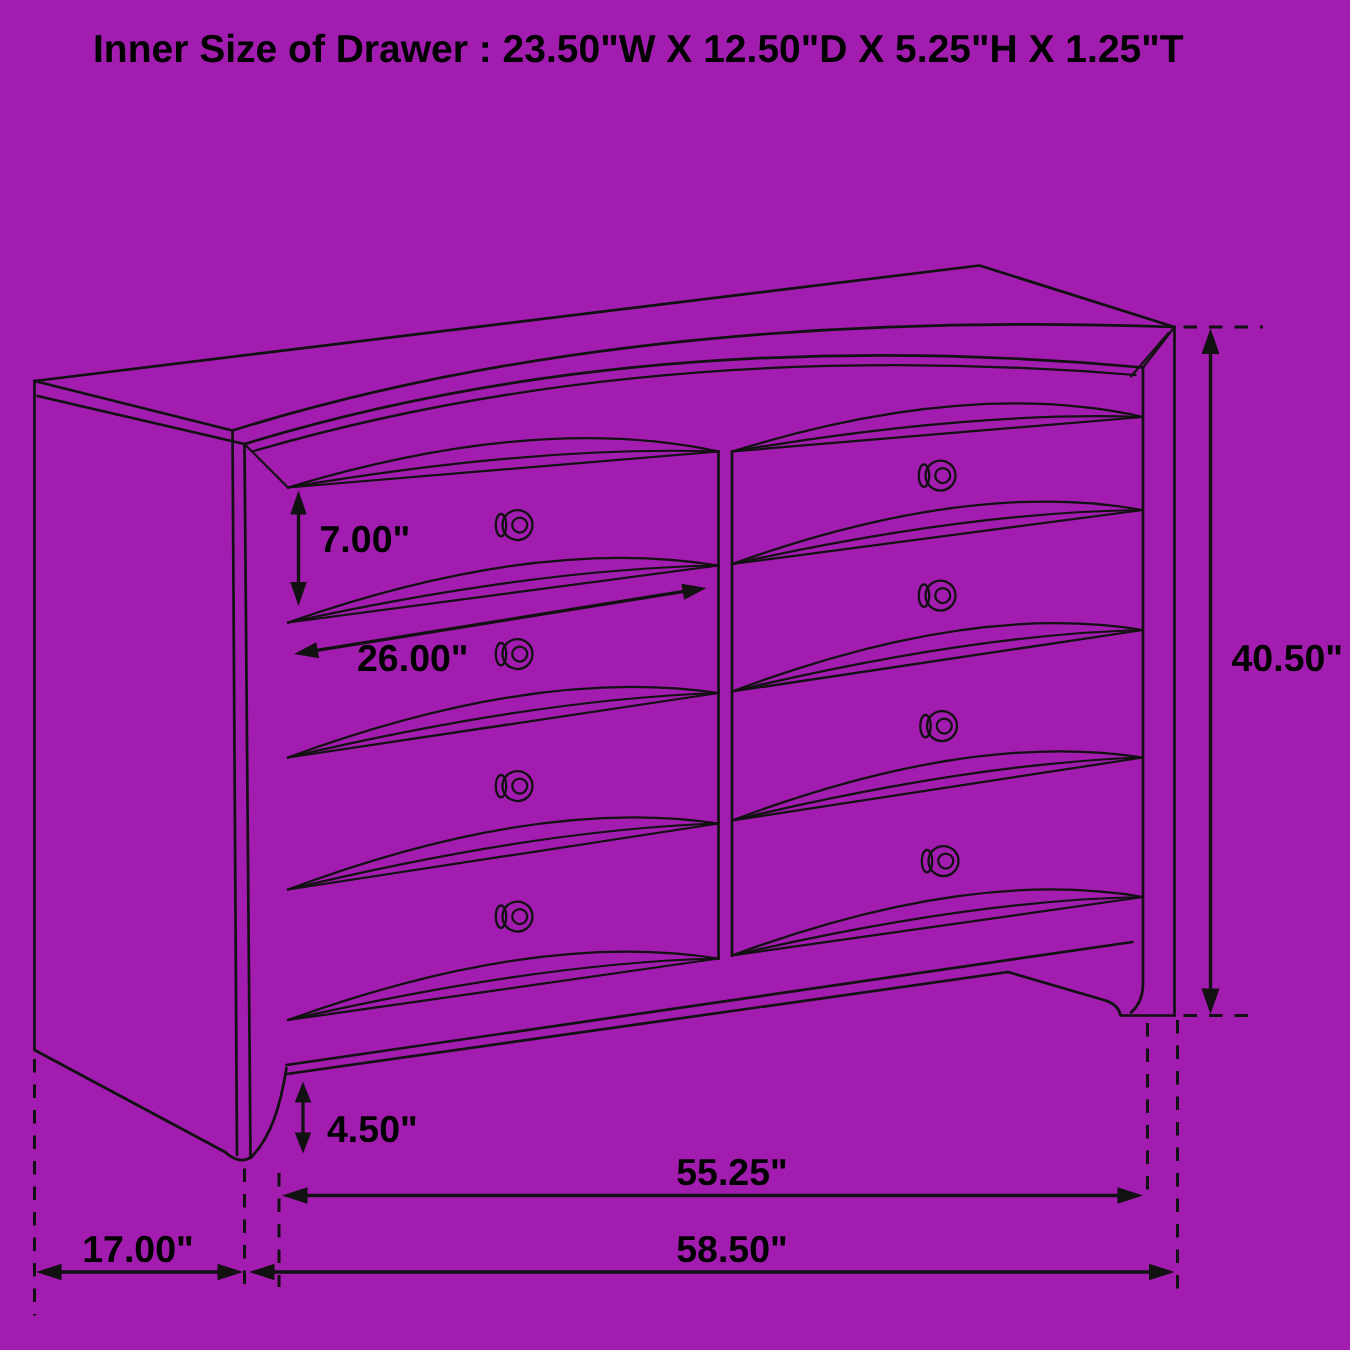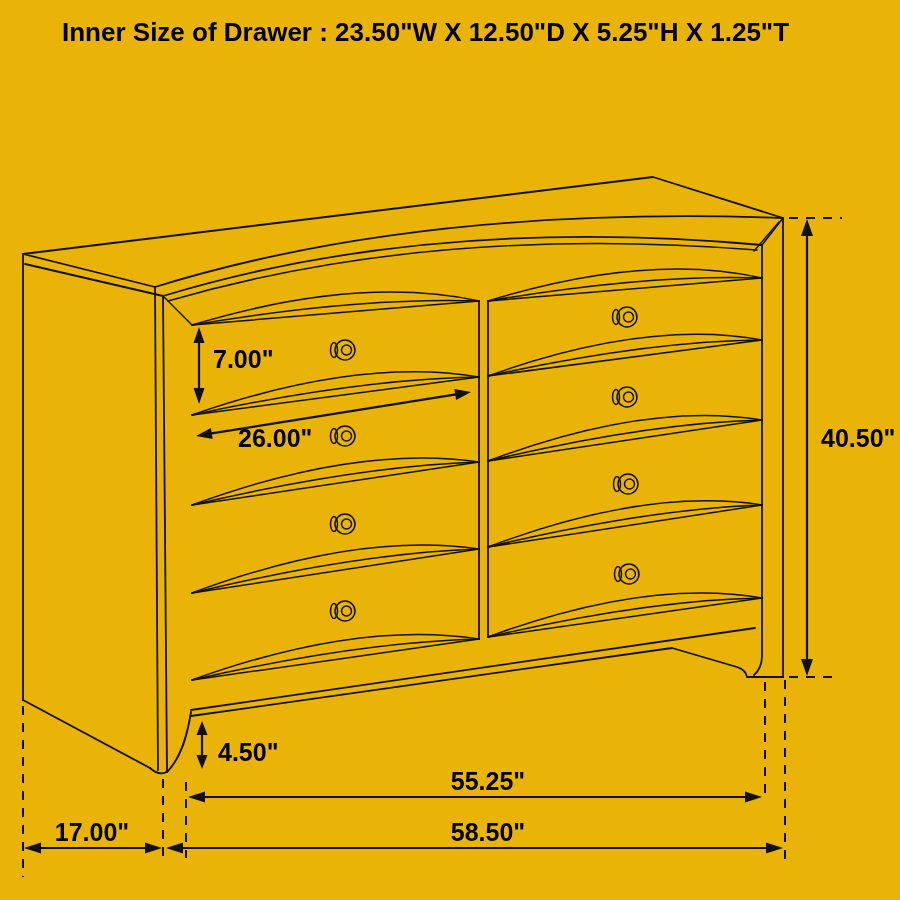--- a/index.html
+++ b/index.html
@@ -4,21 +4,21 @@
 <style>
   html, body {
     margin: 0;
     padding: 0;
     background: #ffffff;
   }
   #canvas {
     position: relative;
     width: 900px;
     height: 900px;
-    background: #eab308;
+    background: #a21caf;
     overflow: hidden;
     font-family: "Liberation Sans", sans-serif;
   }
   svg { position: absolute; left: 0; top: 0; }
   .outline {
     fill: none;
     stroke: #111111;
     stroke-width: 1.8;
     stroke-linecap: round;
     stroke-linejoin: round;

